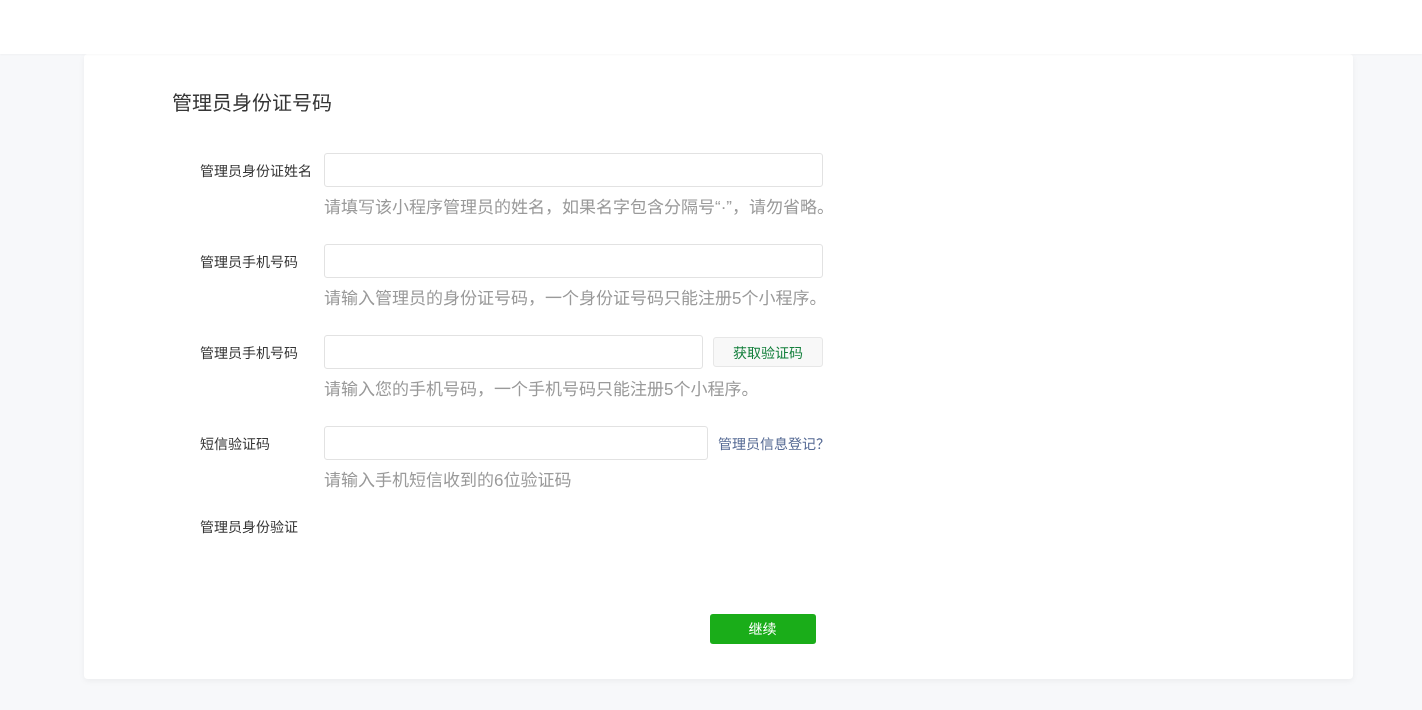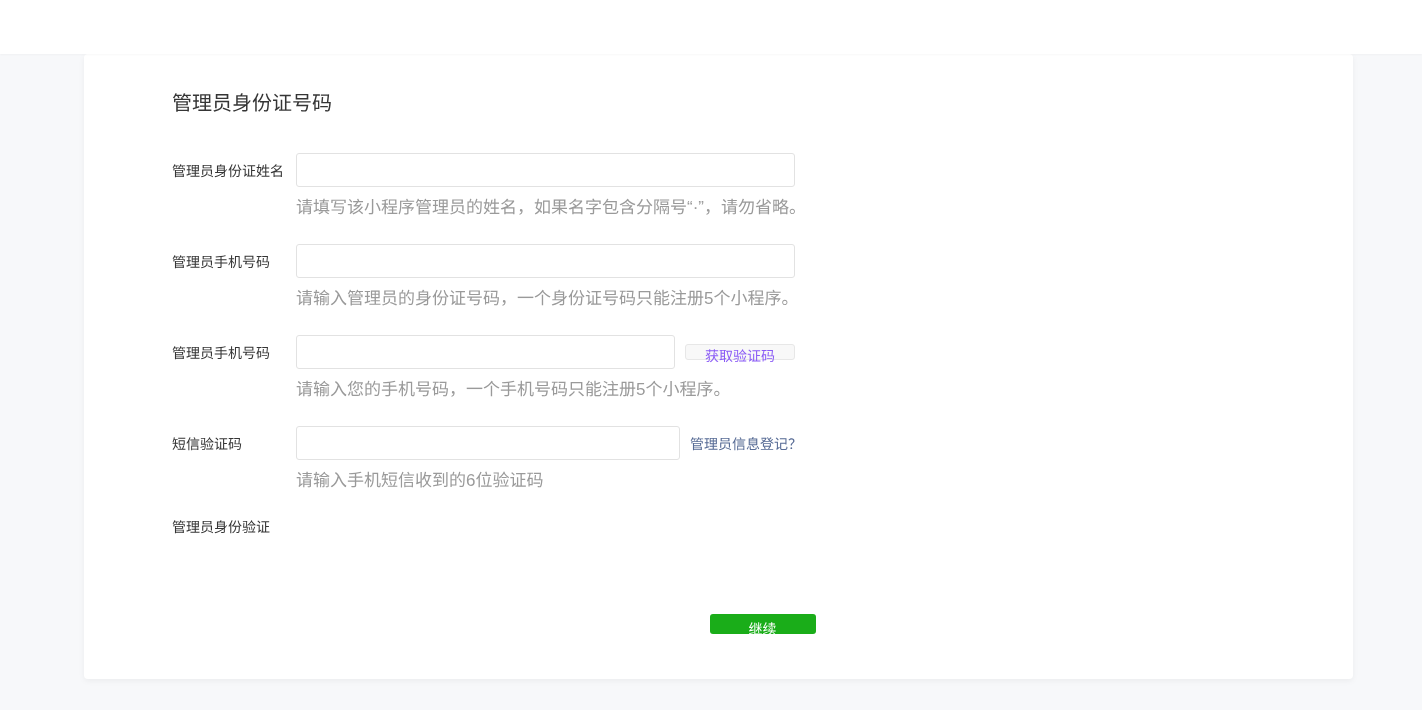--- a/index.html
+++ b/index.html
@@ -42,20 +42,21 @@
     font-size: 20px;
     font-weight: 400;
     color: #353535;
     line-height: 22px;
   }
   .form { margin-top: 39px; }
   .row {
     display: flex;
     align-items: flex-start;
     margin-bottom: 26px;
+    margin-left: 28px;
   }
   .field-label {
     width: 124px;
     flex: 0 0 124px;
     padding-top: 8px;
     font-size: 14px;
     color: #353535;
     line-height: 20px;
   }
   .control { flex: 1; }
@@ -75,26 +76,26 @@
   .w-md2 { width: 384px; }
   .help-text {
     margin-top: 11px;
     font-size: 17px;
     color: #9a9a9a;
     line-height: 20px;
   }
   .code-button {
     margin-left: 10px;
     width: 110px;
-    height: 16px;
+    height: 30px;
     background: #f8f8f8;
     border: 1px solid #e7e7e7;
     border-radius: 3px;
     font-size: 14px;
-    color: #8b5cf6;
+    color: #15803d;
     font-family: inherit;
     cursor: not-allowed;
   }
   .cannot-receive-link {
     margin-left: 10px;
     font-size: 14px;
     color: #576b95;
     text-decoration: none;
     cursor: pointer;
     white-space: nowrap;
@@ -106,21 +107,21 @@
     color: #353535;
     line-height: 20px;
   }
   .submit-row {
     margin-top: 77px;
     text-align: center;
   }
   .continue-button {
     display: inline-block;
     width: 106px;
-    height: 20px;
+    height: 30px;
     line-height: 30px;
     background: #1aad19;
     border: none;
     border-radius: 3px;
     color: #ffffff;
     font-size: 14px;
     font-family: inherit;
     cursor: pointer;
   }
 </style>

